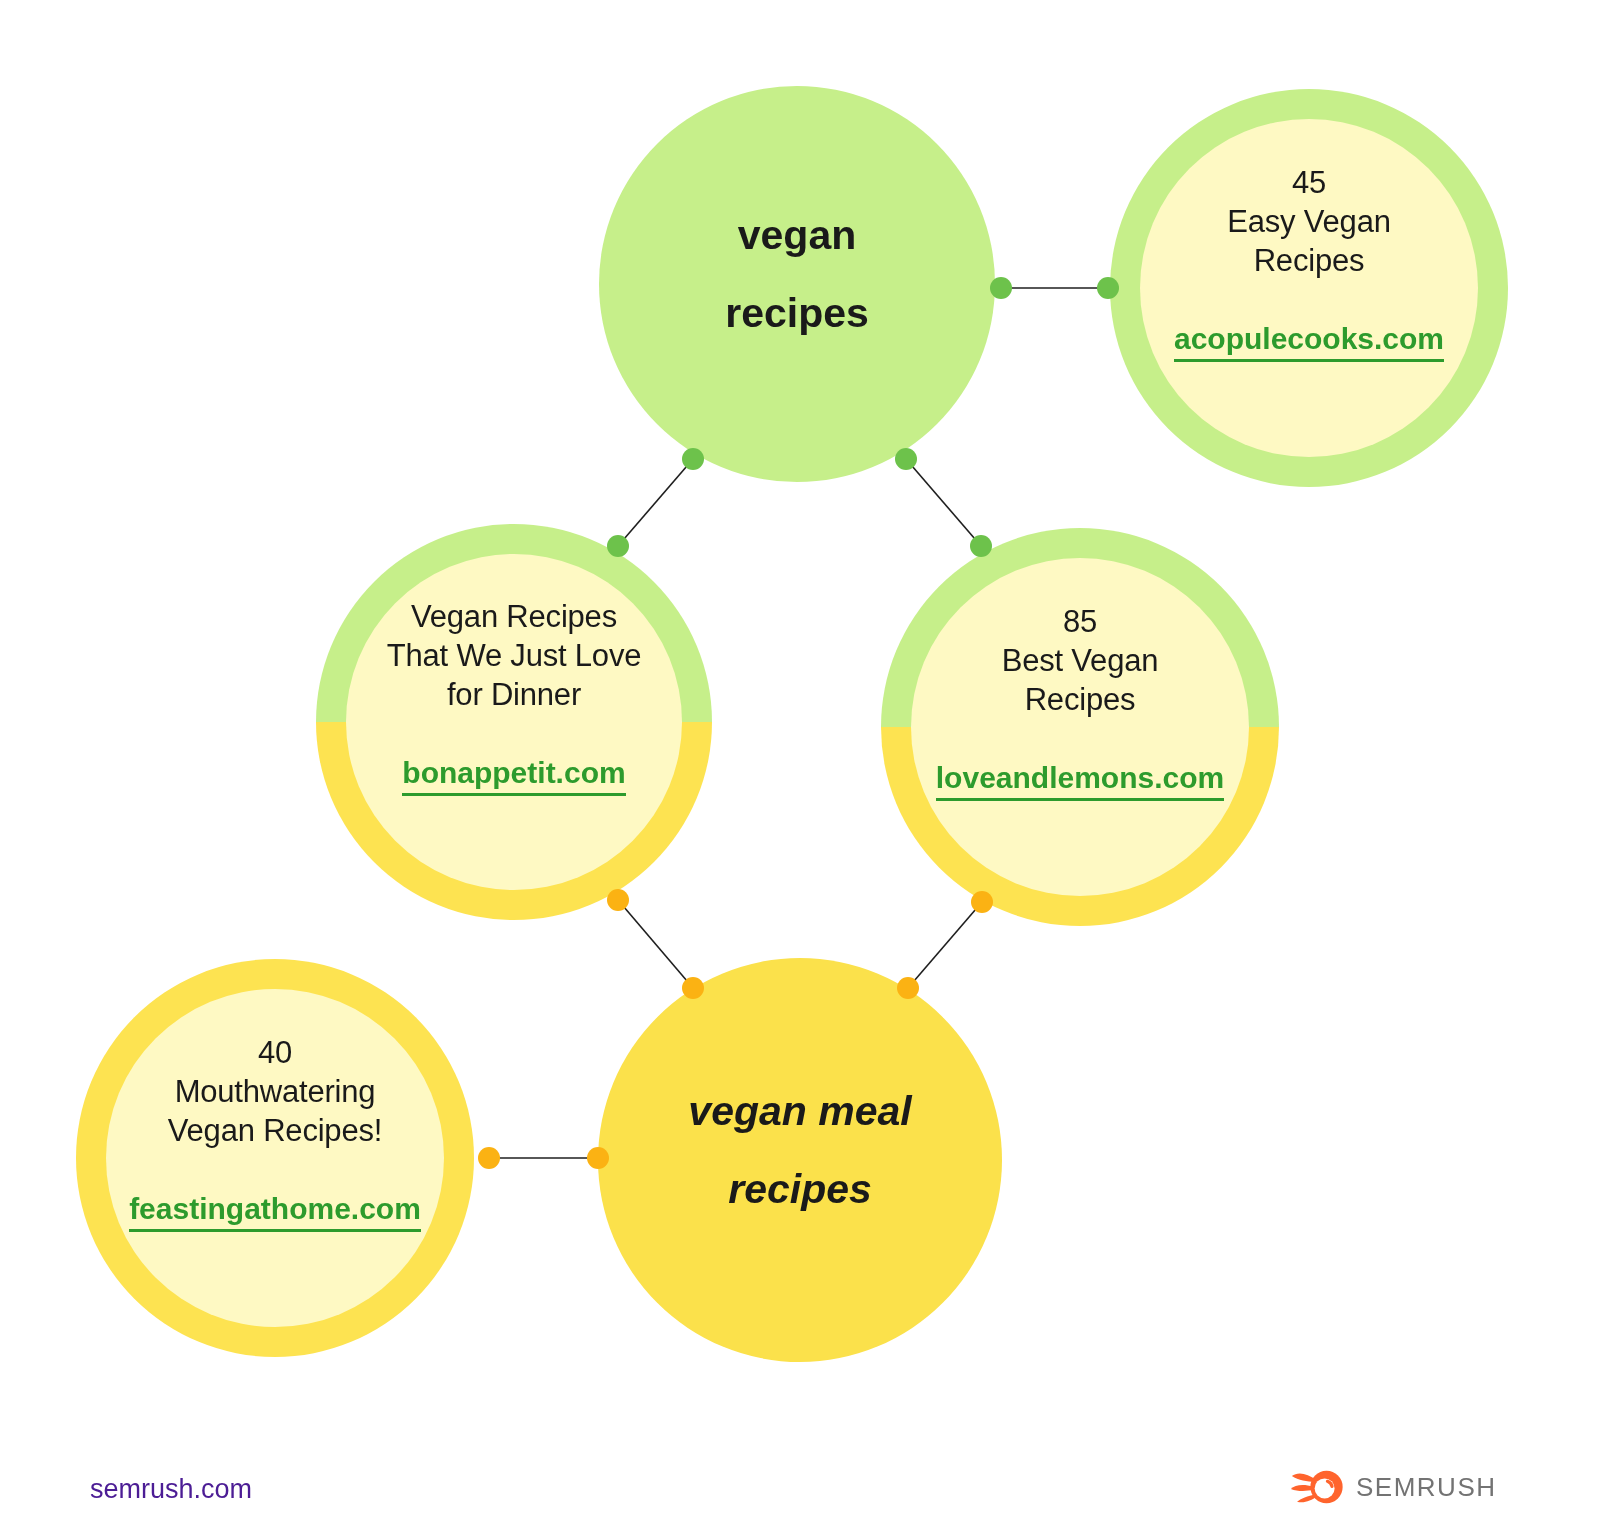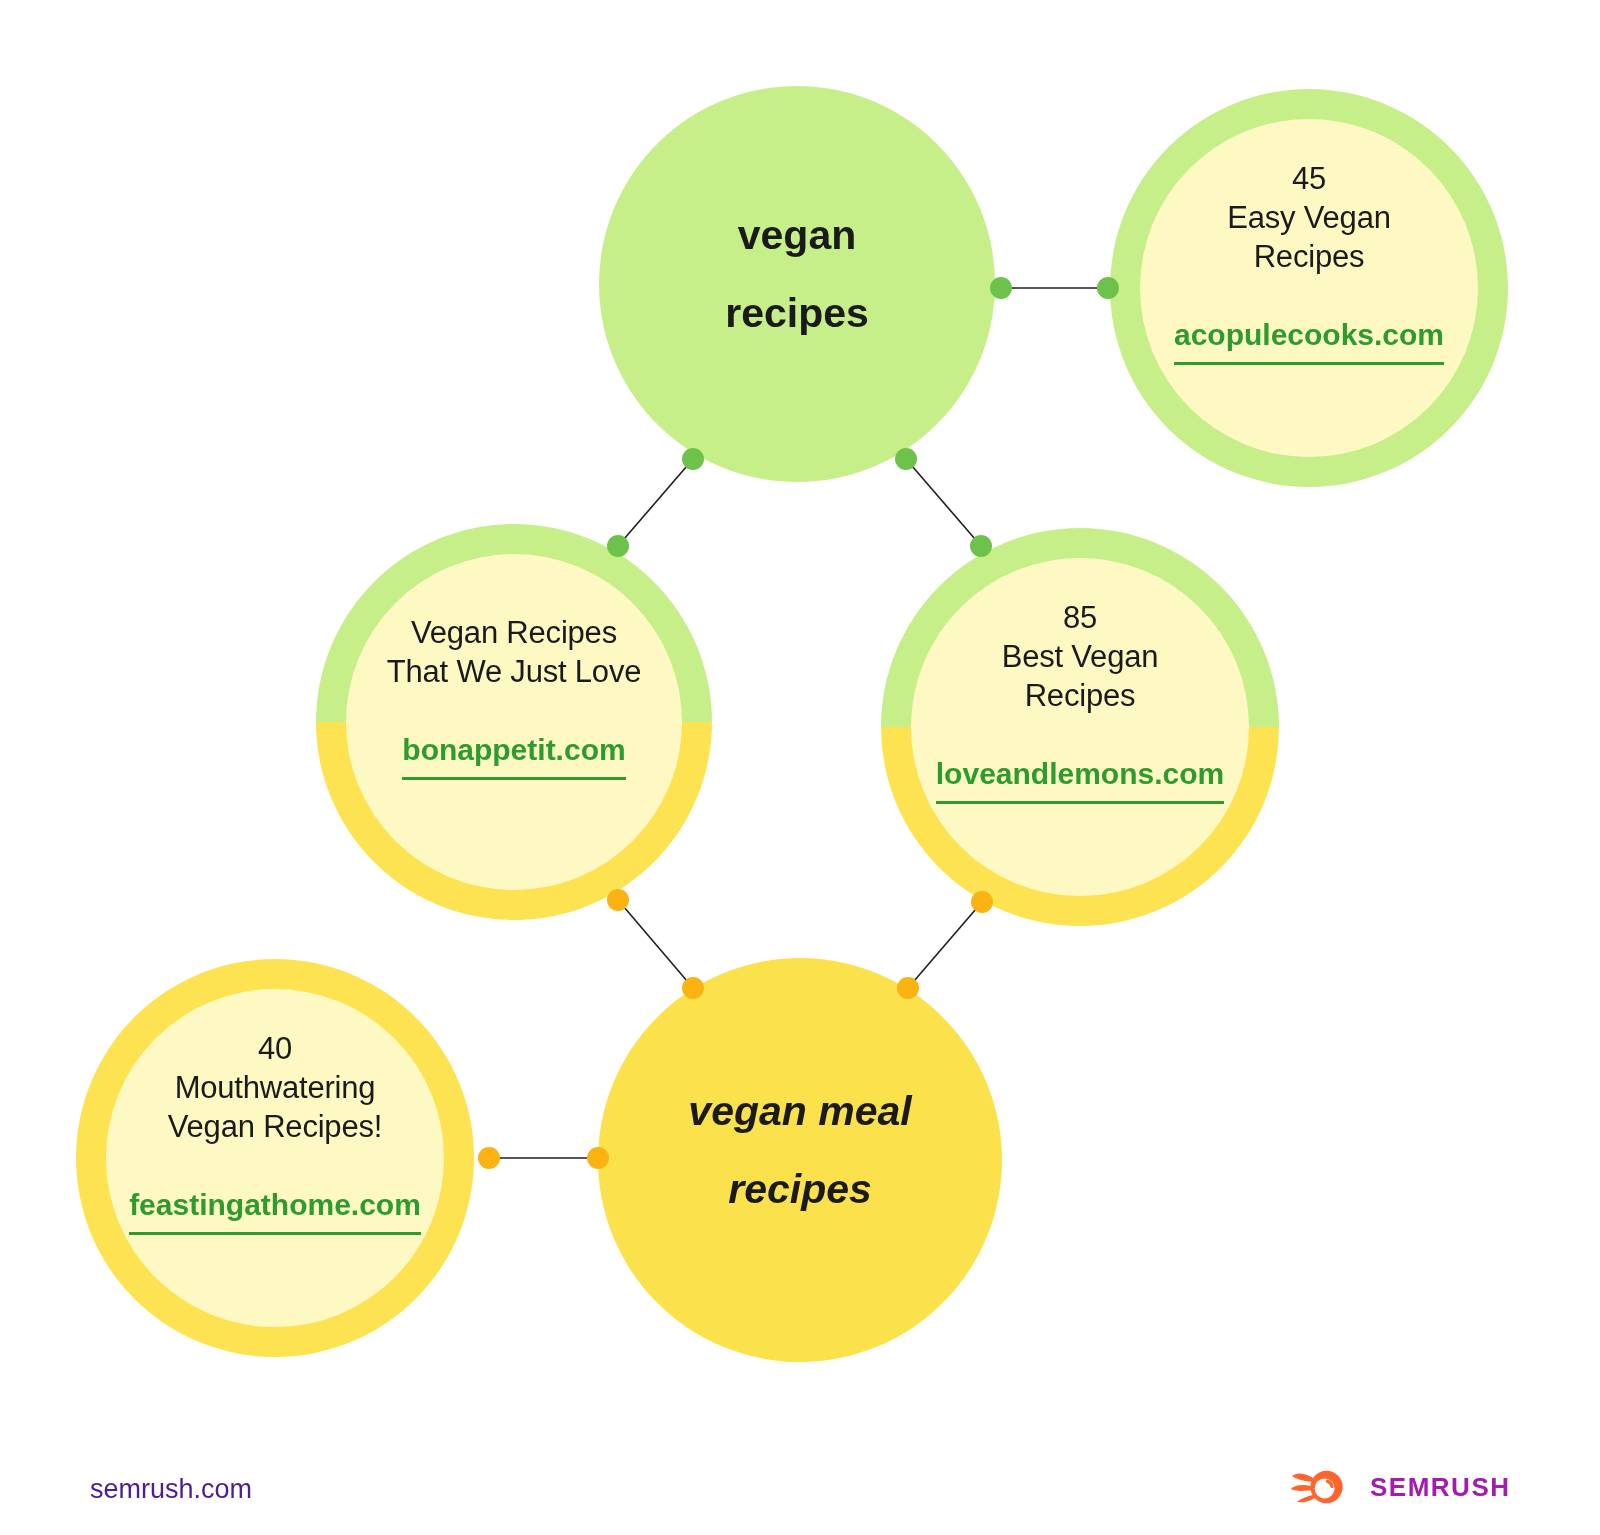--- a/index.html
+++ b/index.html
@@ -41,21 +41,21 @@
     transform: translateY(-26px);
     text-align: center;
   }
   .page-title { font-size: 31px; line-height: 39px; font-weight: 500; letter-spacing: -0.2px; }
   .page-title .line { display: block; }
   .domain-link {
     margin-top: 42px;
     font-size: 30px; font-weight: 700;
     color: #2d9b2d; text-decoration: none;
     border-bottom: 3px solid #2d9b2d;
-    padding-bottom: 10px;
+    padding-bottom: 3px;
     cursor: pointer;
   }
 
   .kw-content {
     position: absolute; inset: 0;
     display: flex; flex-direction: column; align-items: center; justify-content: center;
     transform: translateY(-10px);
     text-align: center;
     font-size: 41px; line-height: 48px; font-weight: 600; gap: 30px;
   }
@@ -89,21 +89,21 @@
   
   .footer-site {
     position: absolute; left: 90px; top: 1474px;
     font-size: 27px; color: #4c1d95;
   }
   .brand {
     position: absolute; left: 1290px; top: 1468px;
     display: flex; align-items: center; gap: 12px;
   }
   .brand-word {
-    font-size: 26px; font-weight: 700; letter-spacing: 1.5px; color: #a21caf; margin-left: 14px;
+    font-size: 26px; font-weight: 400; letter-spacing: 1.5px; color: #737373;
   }
 </style>
 </head>
 <body>
 
 <div class="canvas">
 
   <svg class="edges" aria-hidden="true">
     <line x1="1001" y1="288" x2="1108" y2="288"></line>
     <line x1="693" y1="459" x2="618" y2="546"></line>
@@ -132,20 +132,21 @@
       </div>
     </div>
   </div>
 
   <div class="node ring-half" id="n-bonappetit">
     <div class="inner">
       <div class="content">
         <div class="page-title">
           <span class="line">Vegan Recipes</span>
           <span class="line">That We Just Love</span>
+          <span class="line">for Dinner</span>
         </div>
         <a class="domain-link">bonappetit.com</a>
       </div>
     </div>
   </div>
 
   <div class="node ring-half" id="n-loveandlemons">
     <div class="inner">
       <div class="content">
         <div class="page-title">

